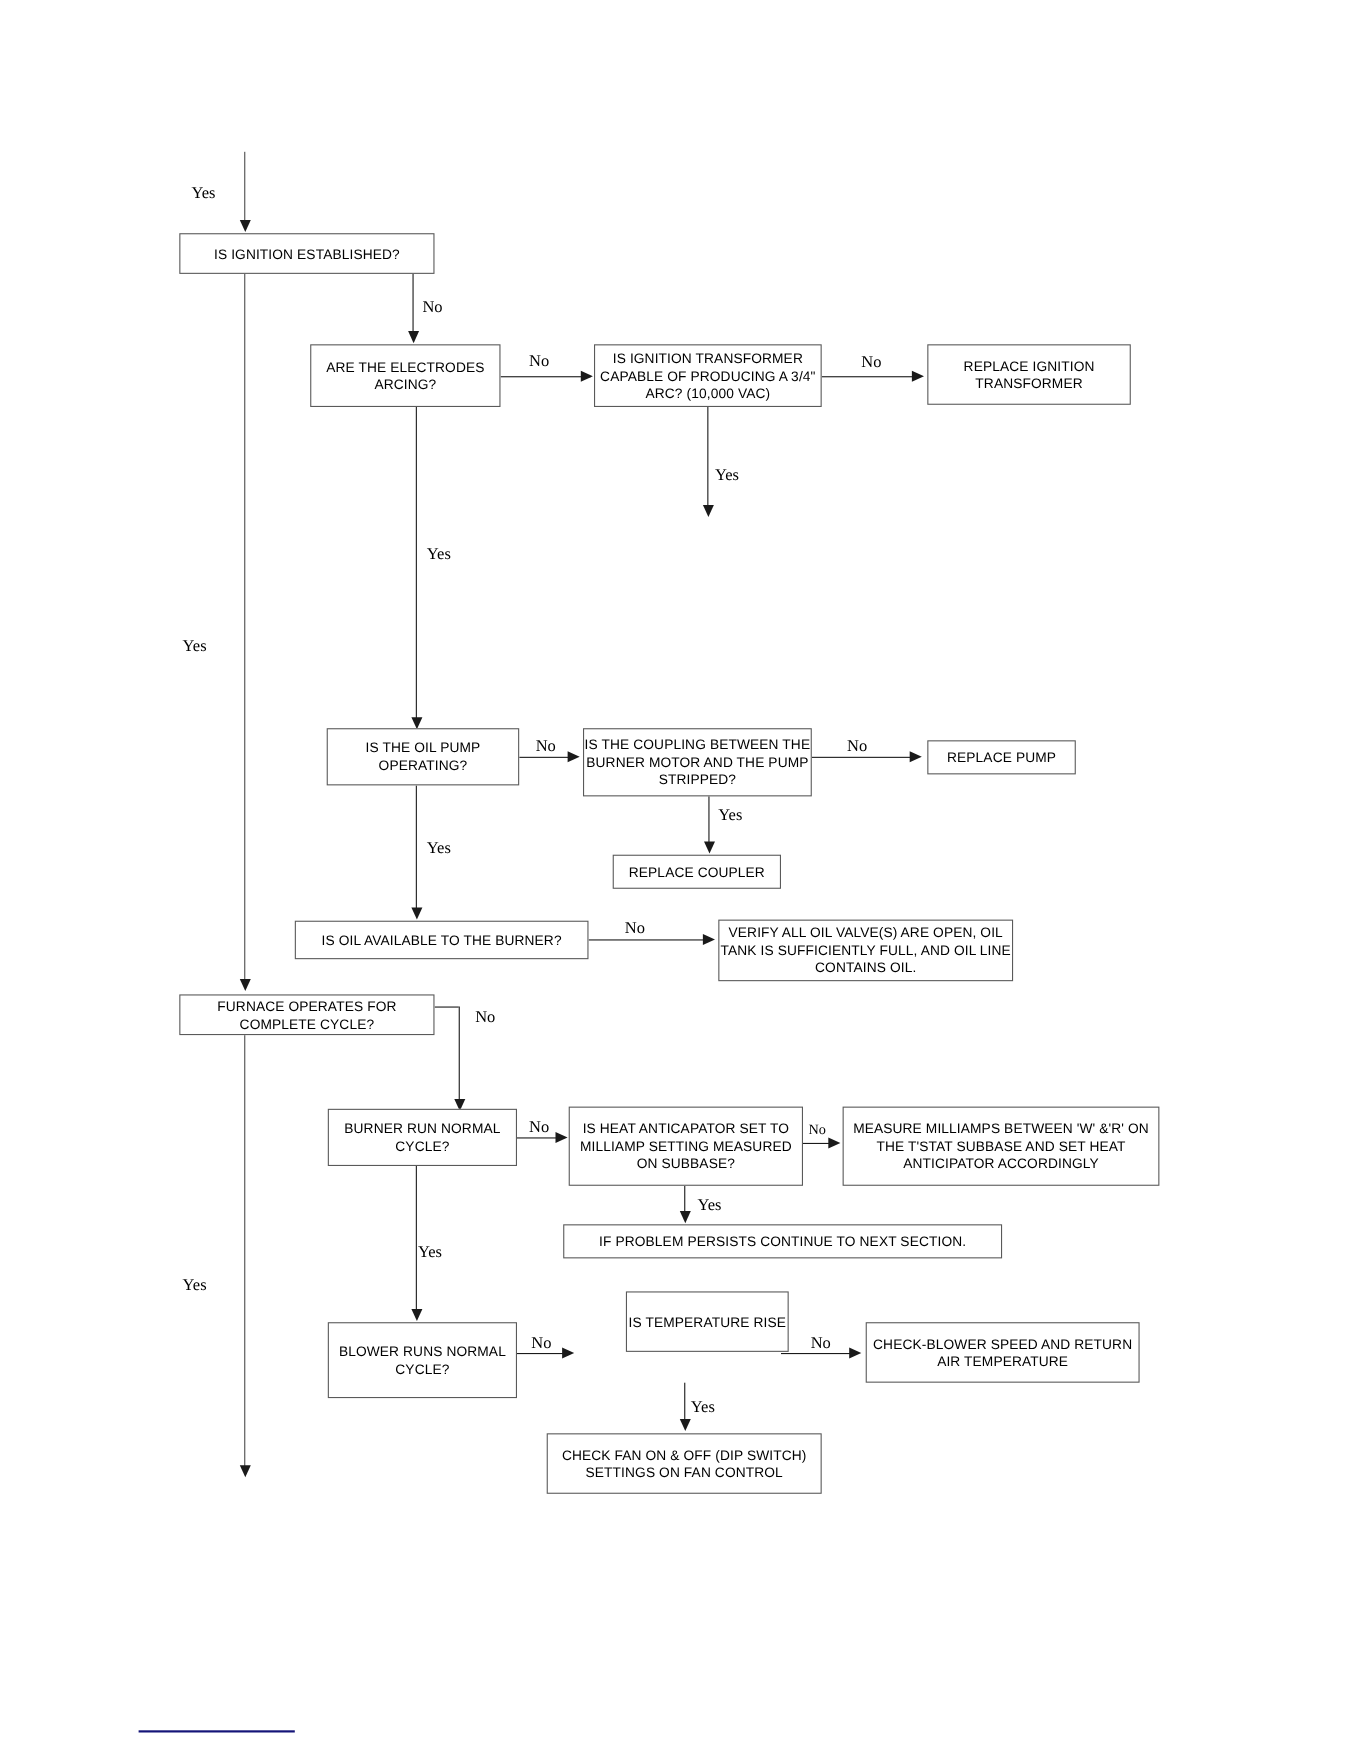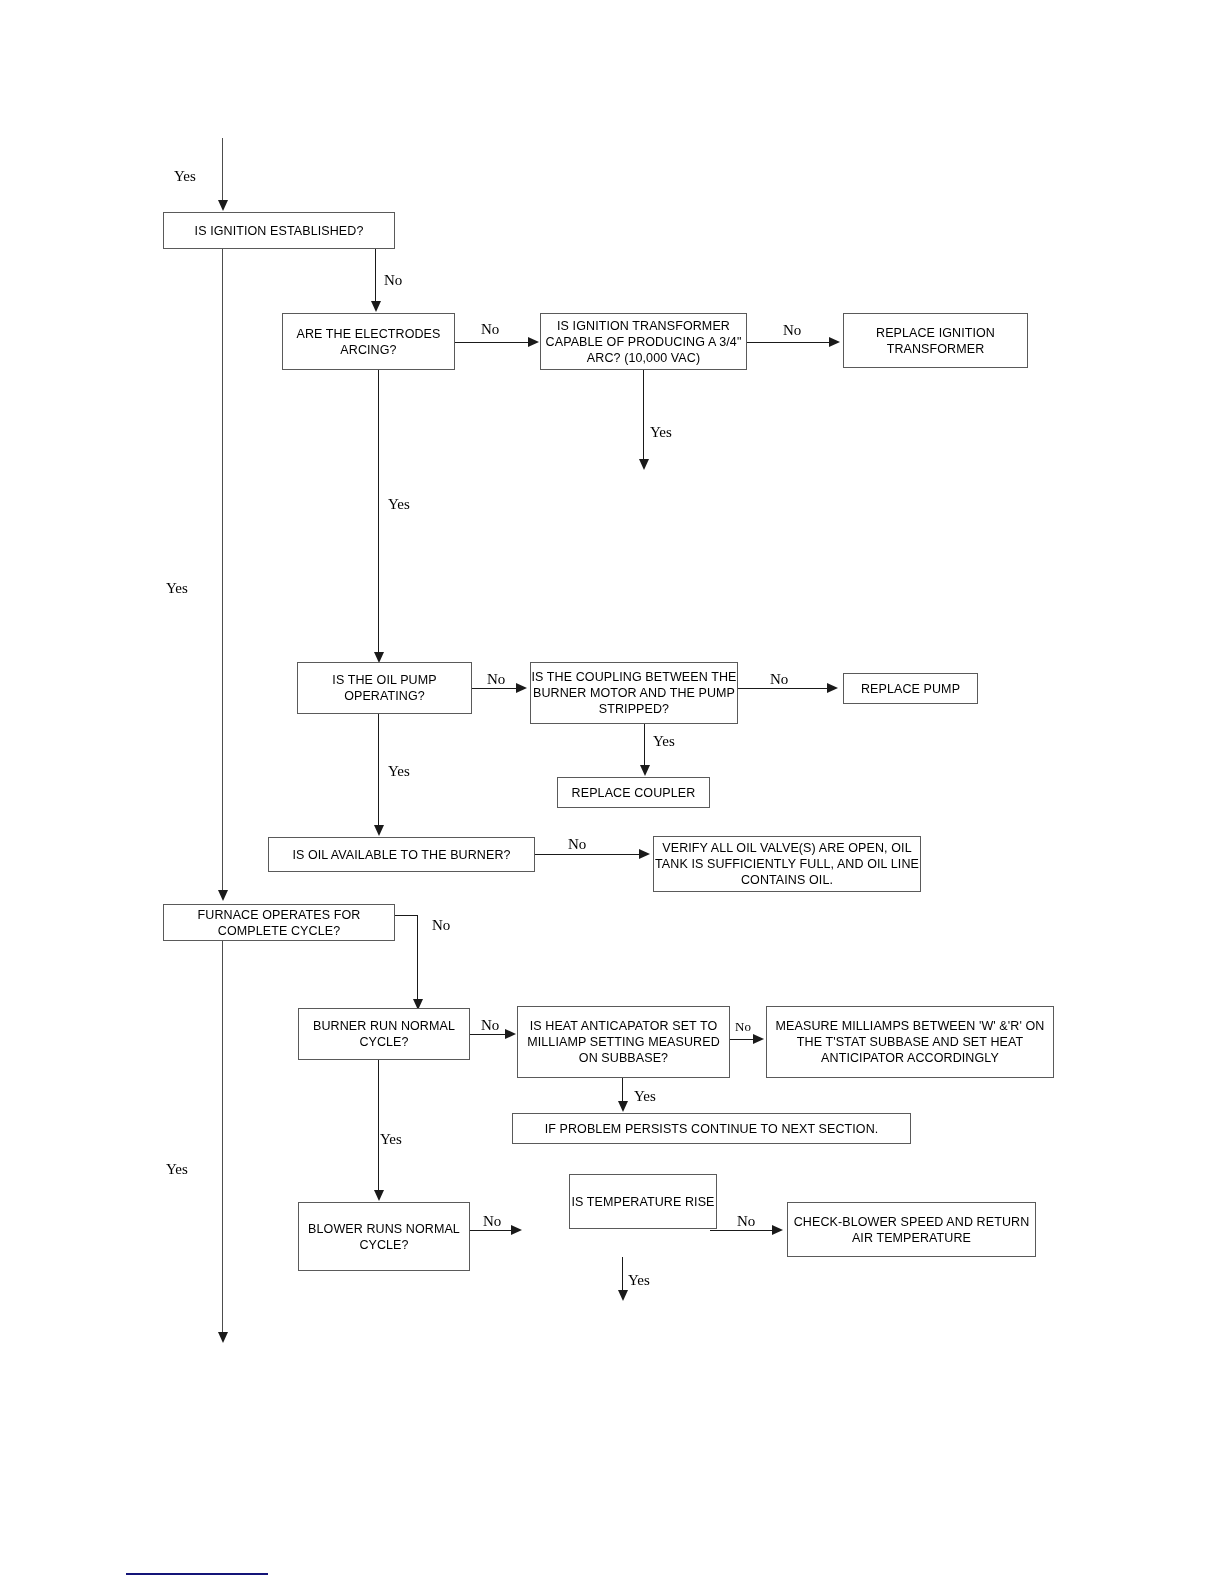--- a/index.html
+++ b/index.html
@@ -234,16 +234,19 @@
   <div class="lbl" style="left:737px; top:1213px;">No</div>
 
   <div class="node" style="left:787px; top:1202px; width:249px; height:55px;">
     <span>CHECK-BLOWER SPEED AND RETURN AIR TEMPERATURE</span>
   </div>
 
   <div class="line-v dark" style="left:622px; top:1257px; height:38px;"></div>
   <div class="arrow-d" style="left:618px; top:1290px;"></div>
   <div class="lbl" style="left:628px; top:1272px;">Yes</div>
 
+  <div class="node" style="left:497px; top:1303px; width:250px; height:55px;">
+    <span>CHECK FAN ON &amp; OFF (DIP SWITCH) SETTINGS ON FAN CONTROL</span>
+  </div>
 
   <div class="footer-rule" style="left:126px; top:1573px; width:142px;"></div>
 
 </div>
 
 </body></html>

